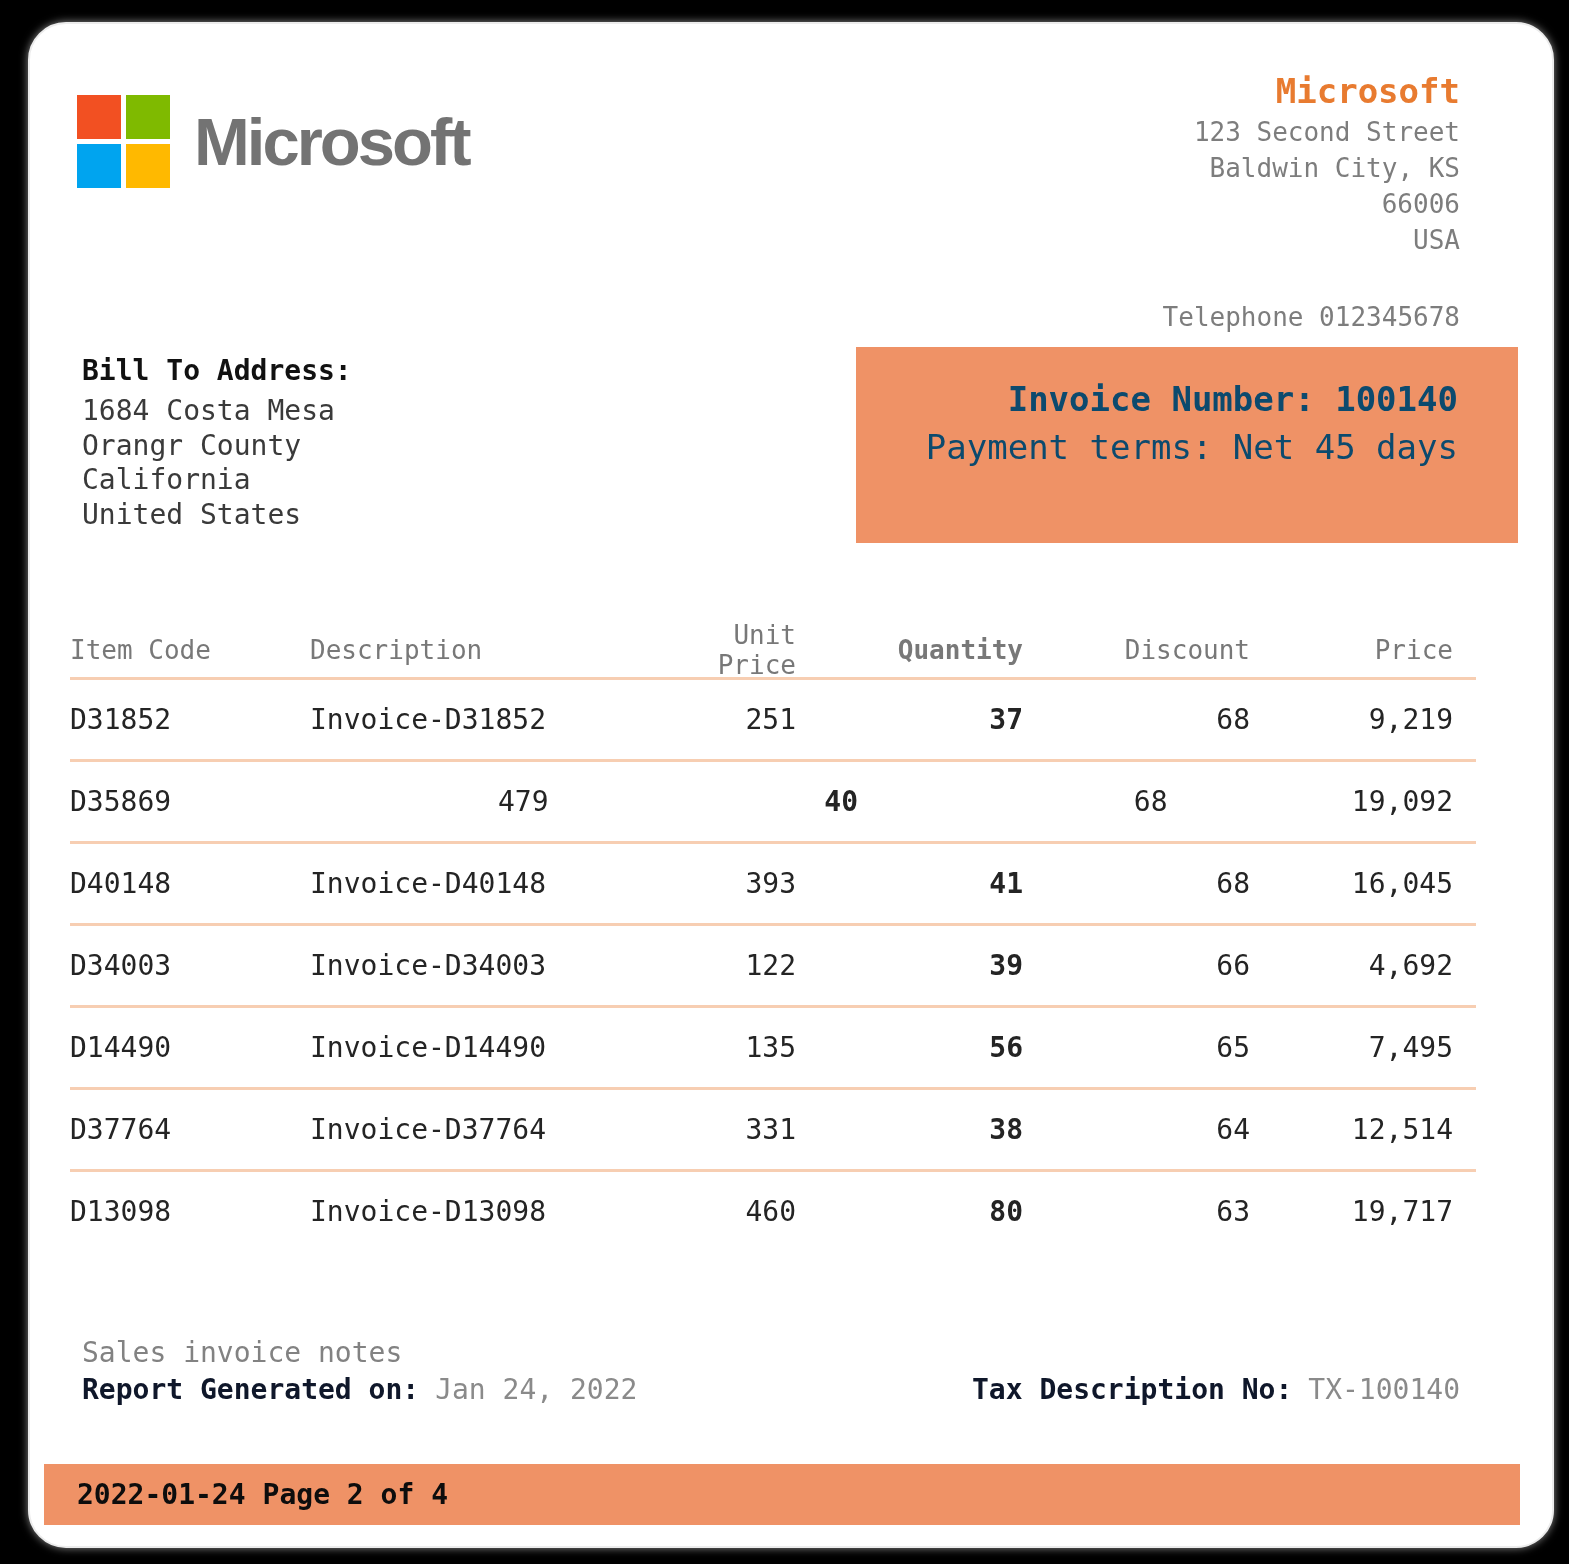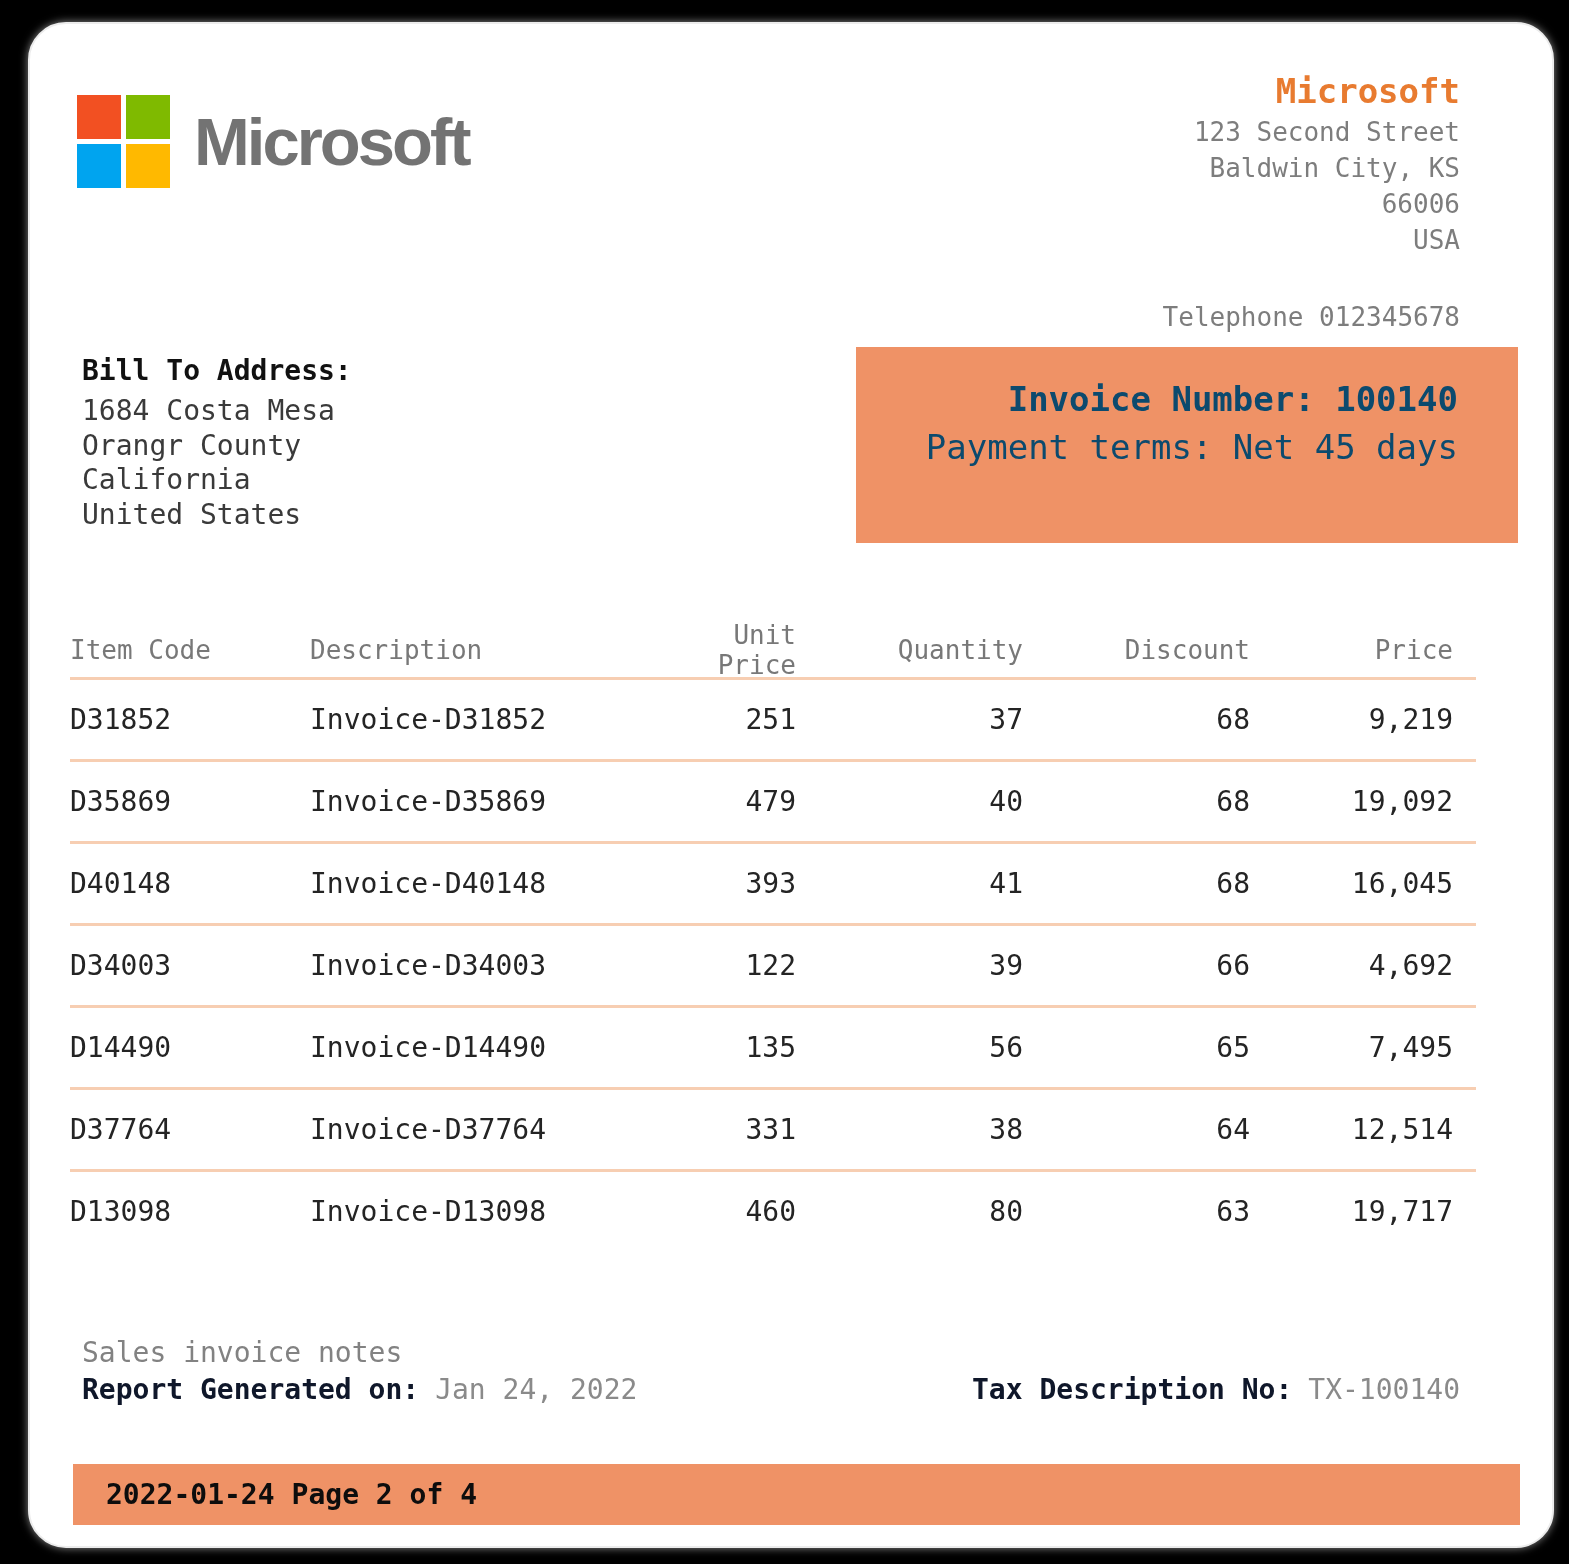--- a/index.html
+++ b/index.html
@@ -130,21 +130,21 @@
     border-bottom: 3px solid #f7ceb2;
     color: #242424;
     font-size: 28px;
     justify-content: space-between;
   }
   .body-row:last-child { border-bottom: none; }
   .c  { box-sizing: border-box; }
   .c1 { width: 240px; text-align: left; }
   .c2 { width: 330px; text-align: left; }
   .c3 { width: 156px; text-align: right; }
-  .c4 { width: 227px; text-align: right; }
+  .c4 { width: 227px; text-align: right; font-weight: bold; }
   .c5 { width: 227px; text-align: right; }
   .c6 { width: 226px; text-align: right; padding-right: 23px; }
   
   .notes {
     position: absolute;
     left: 52px;
     top: 1311px;
   }
   .sales-notes {
     font-size: 28px;
@@ -158,21 +158,21 @@
     position: absolute;
     right: 92px;
     top: 1347px;
     font-size: 28px;
     line-height: 38px;
     text-align: right;
   }
   
   .footer-bar {
     position: absolute;
-    left: 43px;
+    left: 14px;
     right: 32px;
     top: 1440px;
     height: 61px;
     background: #ef9266;
     display: flex;
     align-items: center;
     padding-left: 33px;
     box-sizing: border-box;
     font-size: 28px;
     font-weight: 700;
@@ -231,21 +231,20 @@
       <div class="c c1">D31852</div>
       <div class="c c2">Invoice-D31852</div>
       <div class="c c3">251</div>
       <div class="c c4">37</div>
       <div class="c c5">68</div>
       <div class="c c6">9,219</div>
     </div>
 
     <div class="trow body-row">
       <div class="c c1">D35869</div>
-      <div class="c c2">Invoice-D35869</div>
       <div class="c c3">479</div>
       <div class="c c4">40</div>
       <div class="c c5">68</div>
       <div class="c c6">19,092</div>
     </div>
 
     <div class="trow body-row">
       <div class="c c1">D40148</div>
       <div class="c c2">Invoice-D40148</div>
       <div class="c c3">393</div>

